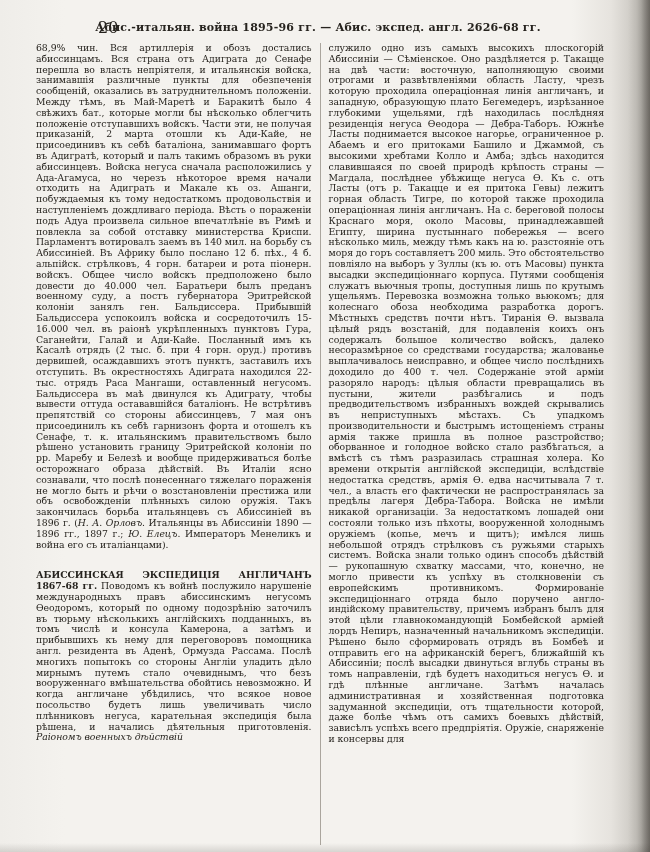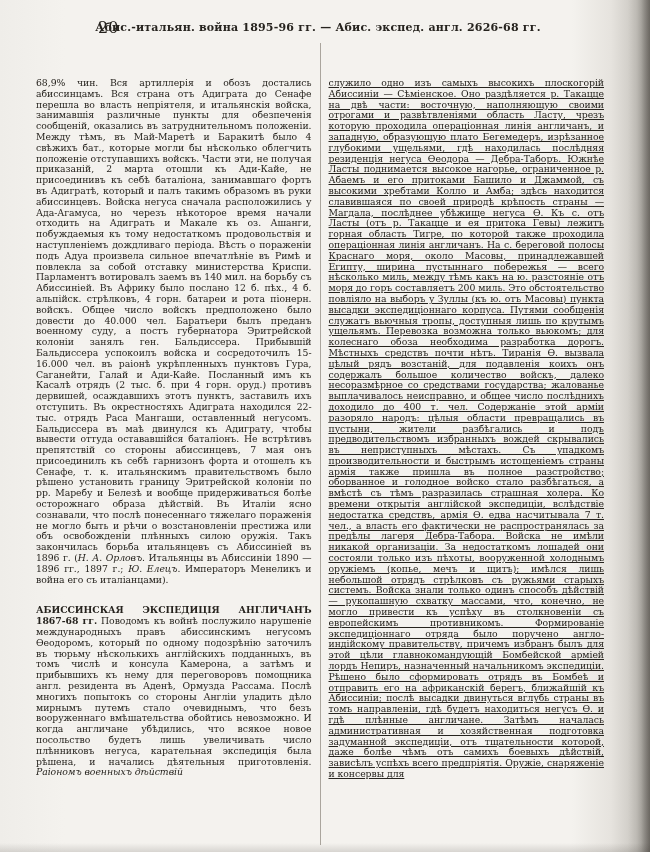--- a/index.html
+++ b/index.html
@@ -47,24 +47,24 @@
   .col {
     flex: 1 1 0;
     text-align: justify;
     font-size: 9.3px;
     line-height: 10.8px;
     letter-spacing: -0.05px;
     overflow: hidden;
     hyphens: auto;
   }
   .col-left { padding-right: 8px; }
-  .col-right { padding-left: 8px; text-decoration: underline; }
+  .col-right { padding-left: 8px; }
   .divider { width: 1px; background: #aaa59d; }
   p.para { margin: 0; text-indent: 11px; }
-  p.para.noindent { text-indent: 0; margin-top: 35px; }
+  p.para.noindent { text-indent: 0; }
   p.para.gap { margin-top: 20px; }
   span.b { font-weight: bold; }
   span.i { font-style: italic; }
 </style>
 </head>
 <body>
 
 <div class="page">
   <div class="header">
     <span class="pagenum">20</span>

